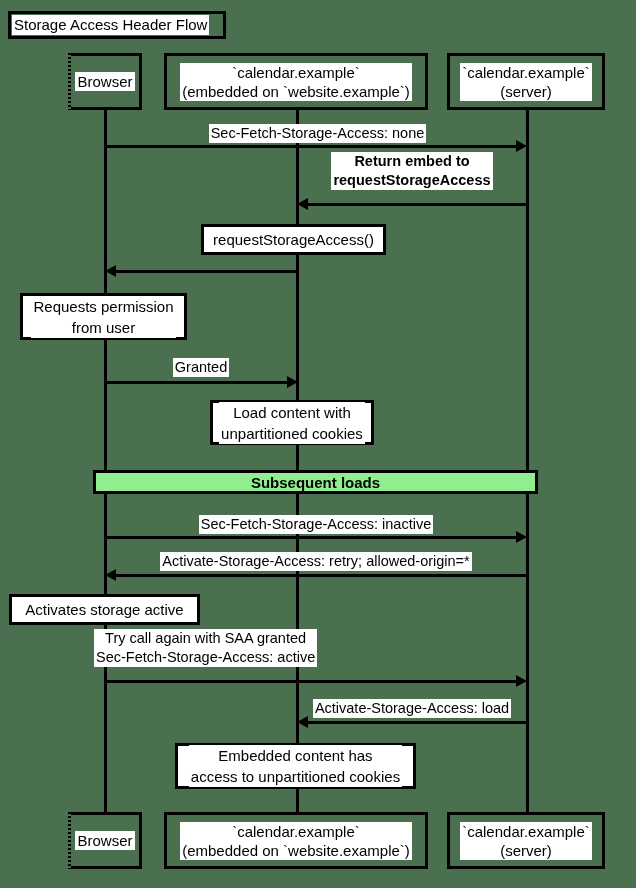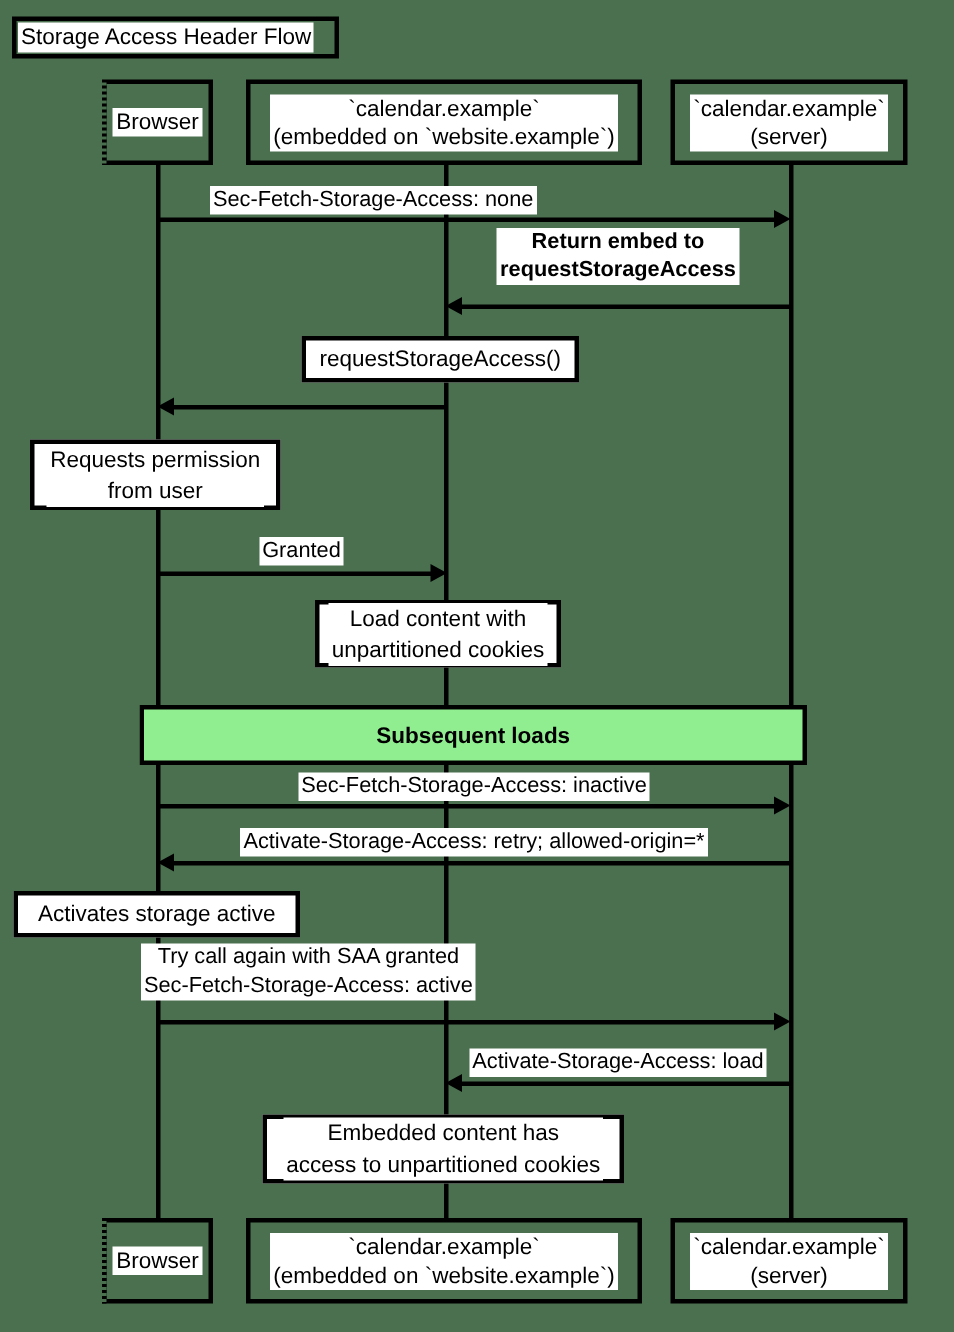--- a/index.html
+++ b/index.html
@@ -161,21 +161,21 @@
 (embedded on `website.example`)</span>
   </div>
 
   <div class="abs participant" style="left:447px; top:53px; width:158px; height:57px;">
     <span class="participant-label">`calendar.example`
 (server)</span>
   </div>
 
   <div class="abs msg-line" style="left:105px; top:145px; width:412px;"></div>
   <div class="abs arrow-head right" style="left:516px; top:140px;"></div>
-  <div class="abs" style="left:105px; top:124px; width:422px; display:flex; justify-content:flex-start;padding-left:35px;">
+  <div class="abs" style="left:89px; top:124px; width:422px; display:flex; justify-content:center;padding-left:35px;">
     <span class="msg-label">Sec-Fetch-Storage-Access: none</span>
   </div>
 
   <div class="abs msg-line" style="left:306px; top:203px; width:221px;"></div>
   <div class="abs arrow-head left" style="left:297px; top:198px;"></div>
   <div class="abs" style="left:297px; top:152px; width:230px; display:flex; justify-content:center;font-weight:bold;">
     <span class="msg-label">Return embed to
 requestStorageAccess</span>
   </div>
 
@@ -194,21 +194,21 @@
   <div class="abs arrow-head right" style="left:287px; top:376px;"></div>
   <div class="abs" style="left:105px; top:358px; width:192px; display:flex; justify-content:center;">
     <span class="msg-label">Granted</span>
   </div>
 
   <div class="abs note-box" style="left:210px; top:400px; width:164px; height:45px;">
     <span class="note-text">Load content with
 unpartitioned cookies</span>
   </div>
 
-  <div class="abs section-bar" style="left:93px; top:470px; width:445px; height:40px; background:#90ee90;">
+  <div class="abs section-bar" style="left:93px; top:470px; width:445px; height:24px; background:#90ee90;">
     <span class="section-bar-text">Subsequent loads</span>
   </div>
 
   <div class="abs msg-line" style="left:105px; top:536px; width:412px;"></div>
   <div class="abs arrow-head right" style="left:516px; top:531px;"></div>
   <div class="abs" style="left:105px; top:515px; width:422px; display:flex; justify-content:center;">
     <span class="msg-label">Sec-Fetch-Storage-Access: inactive</span>
   </div>
 
   <div class="abs msg-line" style="left:114px; top:574px; width:413px;"></div>

